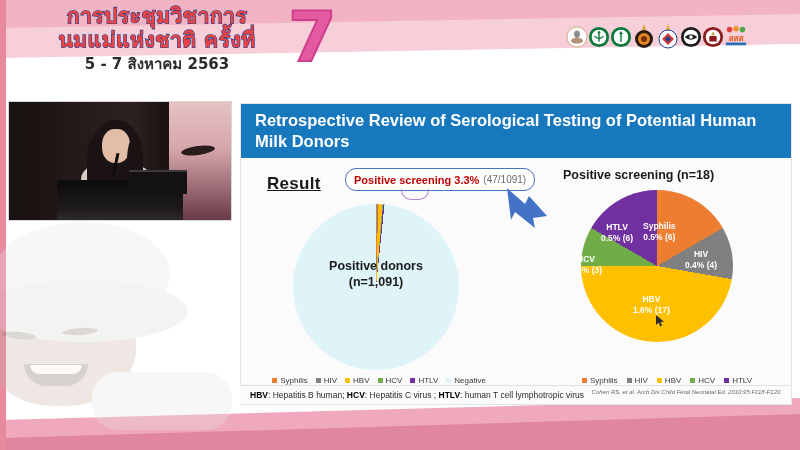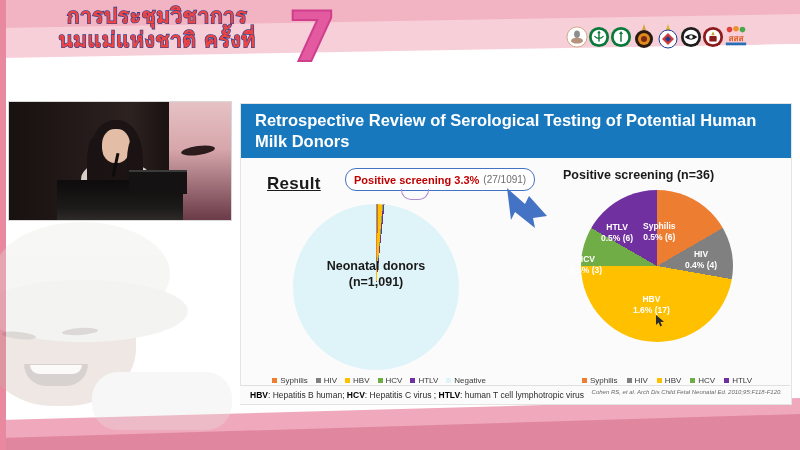--- a/index.html
+++ b/index.html
@@ -168,20 +168,21 @@
   <div class="band" id="band-top-c"></div>
   <div class="band" id="band-top-white"></div>
   <div class="band" id="band-bot-a"></div>
   <div class="band" id="band-bot-b"></div>
   <div class="band" id="band-left-strip"></div>
 
   <div id="header">
     <div id="conf-title">
       <div class="thai-line" id="thai-1">การประชุมวิชาการ</div>
       <div class="thai-line" id="thai-2">นมแม่แห่งชาติ ครั้งที่</div>
+      <div id="thai-date">5 - 7 สิงหาคม 2563</div>
     </div>
     <div id="big-seven">7</div>
 
     <div id="logo-row">
       <svg class="logo" viewBox="0 0 24 24">
         <circle cx="12" cy="12" r="11" fill="#fff" stroke="#c9a27a" stroke-width="1"></circle>
         <ellipse cx="12" cy="9" rx="3.2" ry="4" fill="#8d8d8d"></ellipse>
         <ellipse cx="12" cy="16" rx="6.5" ry="3.2" fill="#b5927a"></ellipse>
       </svg>
       <svg class="logo" viewBox="0 0 24 24">
@@ -258,31 +259,31 @@
   </div>
 
   <div id="slide">
 
     <div id="slide-title">Retrospective Review of Serological Testing of Potential Human Milk Donors</div>
 
     <div id="result-label">Result</div>
 
     <div id="callout">
       <span id="callout-pct">Positive screening 3.3%</span>
-      <span id="callout-frac">(27/1091)</span>
+      <span id="callout-frac">(47/1091)</span>
     </div>
     <div id="callout-brace"></div>
 
     <svg id="blue-arrow" viewBox="0 0 48 44">
       <path d="M4 2 L22 18 L26 10 L44 30 L30 32 L32 42 L12 26 L8 34 Z" fill="#4472c4"></path>
     </svg>
 
     <div id="pie-left"></div>
     <div id="pie-left-label">
-      <div>Neonatal donors</div>
+      <div>Positive donors</div>
       <div>(n=1,091)</div>
     </div>
     <div id="legend-left">
       <span class="lg-item">
           <i class="lg-sw" style="background:#ed7d31"></i>
           <span>Syphilis</span>
         </span>
       <span class="lg-item">
           <i class="lg-sw" style="background:#808080"></i>
           <span>HIV</span>
@@ -298,21 +299,21 @@
       <span class="lg-item">
           <i class="lg-sw" style="background:#7030a0"></i>
           <span>HTLV</span>
         </span>
       <span class="lg-item">
           <i class="lg-sw" style="background:#dff4f8"></i>
           <span>Negative</span>
         </span>
     </div>
 
-    <div id="pie-right-title">Positive screening (n=36)</div>
+    <div id="pie-right-title">Positive screening (n=18)</div>
     <div id="pie-right"></div>
 
     <div class="slice-label" id="lbl-syphilis">
       <div>Syphilis</div>
       <div>0.5% (6)</div>
     </div>
     <div class="slice-label" id="lbl-hiv">
       <div>HIV</div>
       <div>0.4% (4)</div>
     </div>

